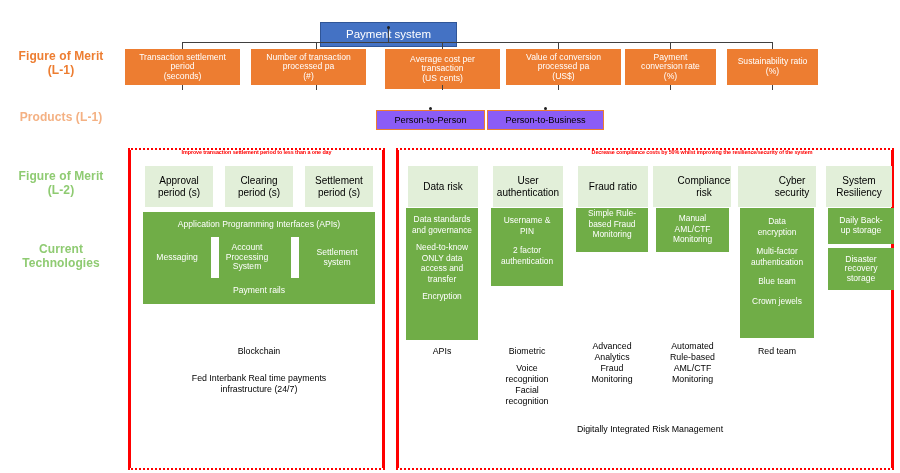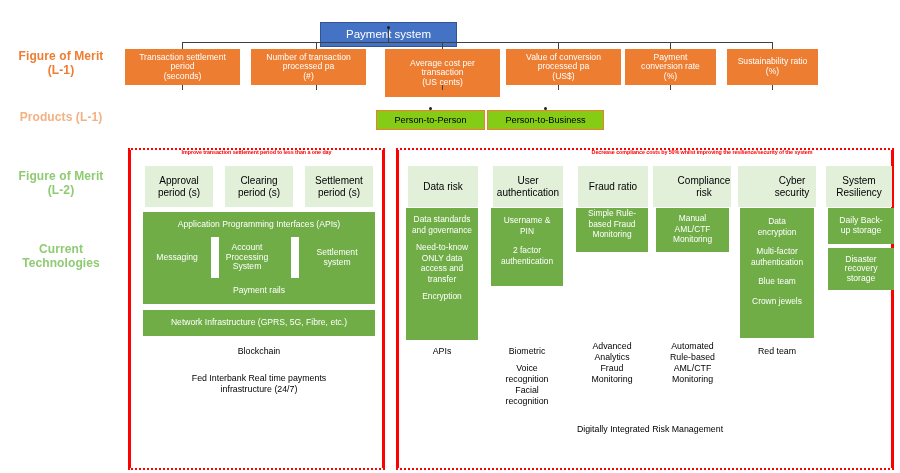--- a/index.html
+++ b/index.html
@@ -51,21 +51,21 @@
 
   
   .orangebox {
     background: #ED7D31;
     color: #ffffff;
     font-size: 8.6px;
   }
 
   
   .prodbox {
-    background: #84cc16;
+    background: #8b5cf6;
     border: 1.4px solid #ED7D31;
     color: #000000;
     font-size: 9.2px;
   }
 
   
   .lgbox {
     background: #E2EFD9;
     color: #000000;
     font-size: 10px;
@@ -161,21 +161,21 @@
   </div>
 
   <div class="abs orangebox ctr" style="left:251px; top:49px; width:115px; height:36px;">
     <div>
       <div>Number of transaction</div>
       <div>processed  pa</div>
       <div>(#)</div>
     </div>
   </div>
 
-  <div class="abs orangebox ctr" style="left:385px; top:49px; width:115px; height:48px;">
+  <div class="abs orangebox ctr" style="left:385px; top:49px; width:115px; height:40px;">
     <div>
       <div>Average  cost per</div>
       <div>transaction</div>
       <div>(US cents)</div>
     </div>
   </div>
 
   <div class="abs orangebox ctr" style="left:506px; top:49px; width:115px; height:36px;">
     <div>
       <div>Value of conversion</div>
@@ -263,23 +263,20 @@
     <div>
       <div>Settlement</div>
       <div>system</div>
     </div>
   </div>
 
   <div class="abs greenbox ctr" style="left:143px; top:278px; width:232px; height:26px;">
     <span>Payment rails</span>
   </div>
 
-  <div class="abs greenbox ctr" style="left:143px; top:310px; width:232px; height:26px;">
-    <span>Network Infrastructure (GPRS, 5G, Fibre, etc.)</span>
-  </div>
 
   <div class="abs plaintext" style="left:143px; top:346px; width:232px;">
     <div>Blockchain</div>
   </div>
   <div class="abs plaintext" style="left:143px; top:373px; width:232px;">
     <div>Fed Interbank Real time payments</div>
     <div>infrastructure (24/7)</div>
   </div>
 
   <div class="abs lgbox ctr" style="left:408px; top:166px; width:70px; height:41px;">

